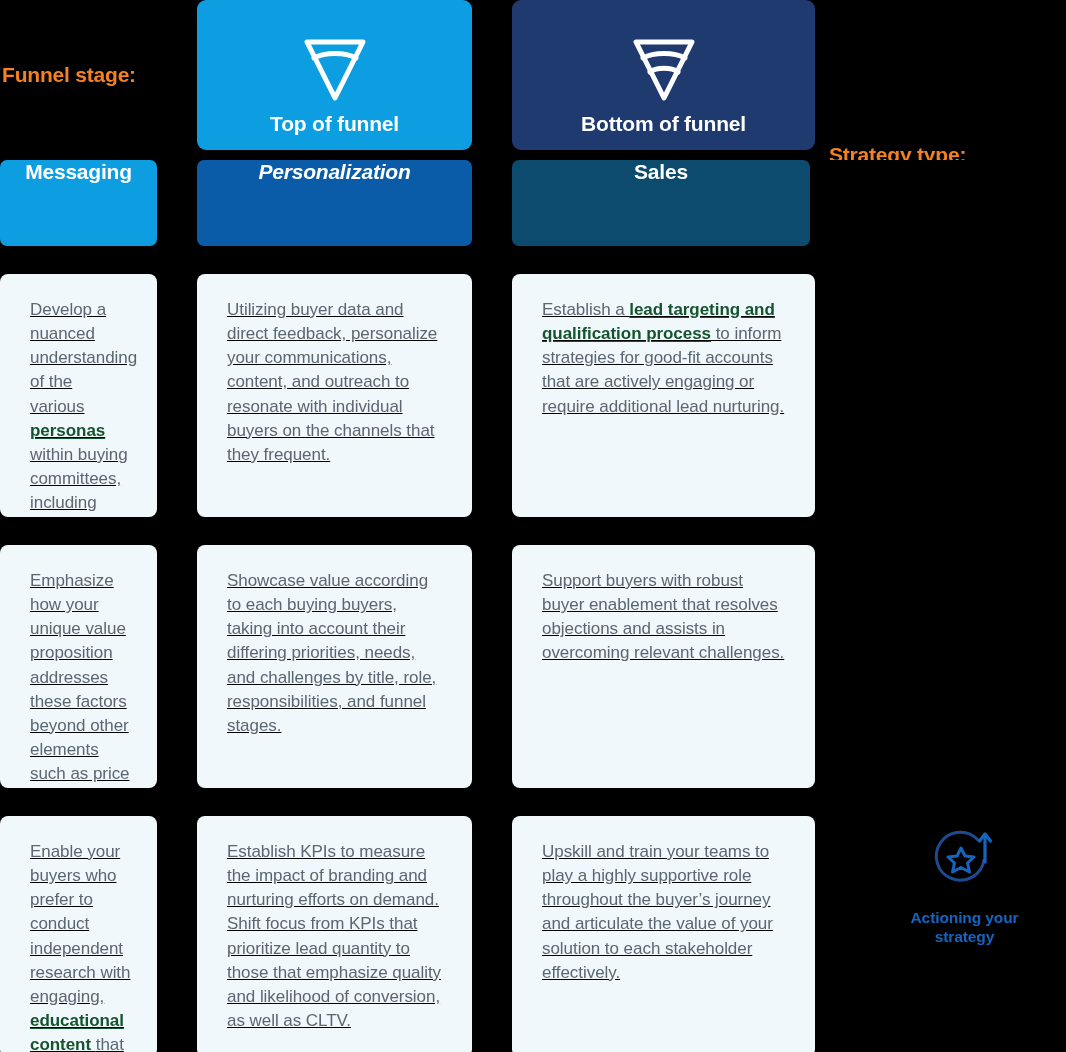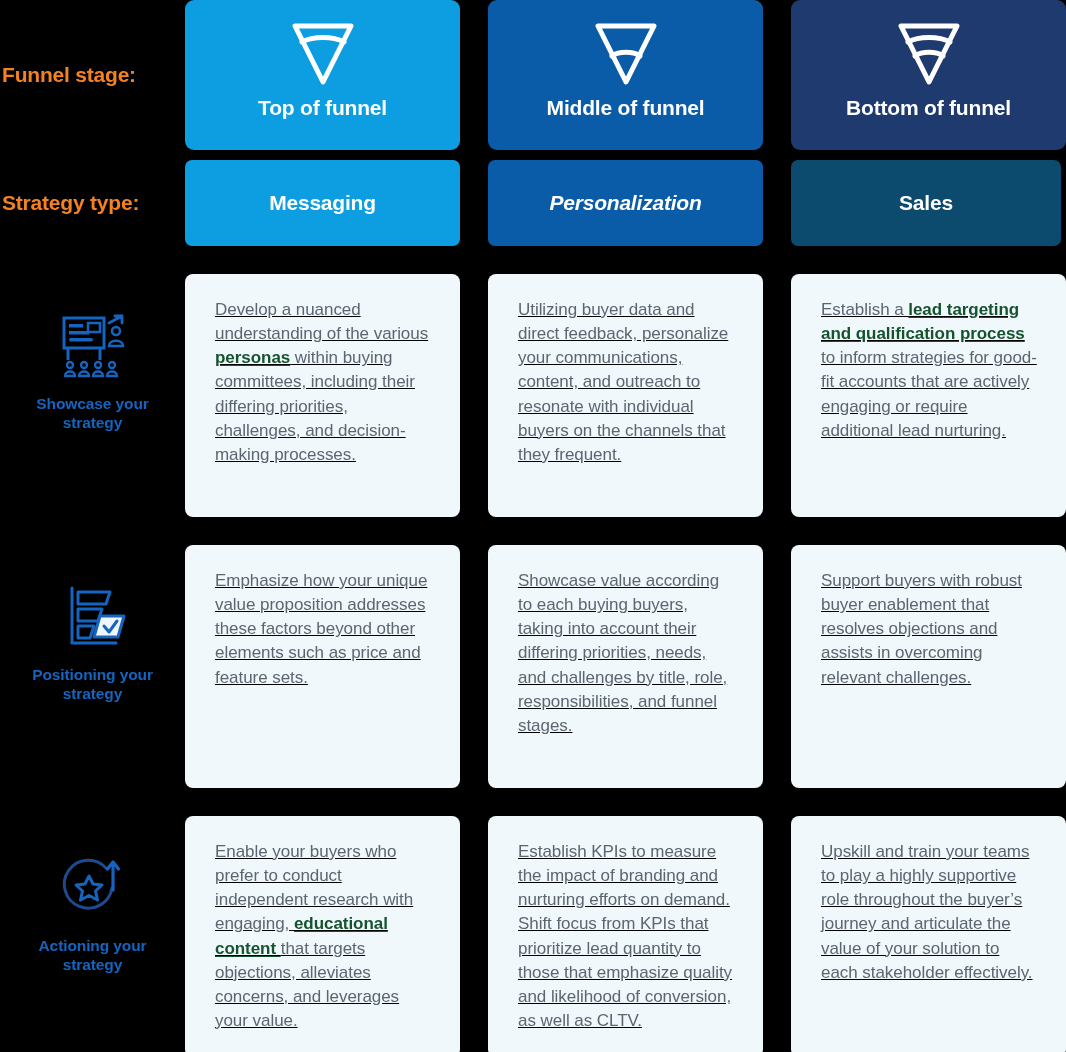--- a/index.html
+++ b/index.html
@@ -16,21 +16,21 @@
   }
 
   .board {
     position: relative;
     width: 1066px;
     height: 1052px;
     background: #000000;
     display: grid;
     grid-template-columns: 185px 303px 303px 275px;
     grid-template-rows: 150px 10px 86px 28px 243px 28px 243px 28px 241px;
-    column-gap: 0;
+    column-gap: 12px;
   }
 
   
   .row-label {
     display: flex;
     align-items: center;
     justify-content: flex-start;
     padding-left: 2px;
   }
   .row-label-text {
@@ -64,21 +64,21 @@
     max-width: 150px;
   }
 
   
   .stage-card {
     border-radius: 9px;
     display: flex;
     flex-direction: column;
     align-items: center;
     justify-content: flex-start;
-    padding-top: 18px;
+    padding-top: 34px;
     margin: 0 28px 0 0;
     position: relative;
   }
   .stage-card.c0 { background: #0c9ee0; margin-left: 0; }
   .stage-card.c1 { background: #0a5ca8; }
   .stage-card.c2 { background: #1e3a6e; margin-right: 0; }
 
   .funnel-icon { width: 68px; height: 72px; display: block; }
 
   .stage-title {
@@ -87,21 +87,20 @@
     font-size: 21px;
     font-weight: 700;
     letter-spacing: -0.2px;
     text-align: center;
   }
 
   
   .type-card {
     border-radius: 7px;
     display: flex;
-    align-items: center;
     justify-content: center;
     margin: 0 28px 0 0;
   }
   .type-card.c0 { background: #0c9ee0; }
   .type-card.c1 { background: #0a5ca8; font-style: italic; }
   .type-card.c2 { background: #0c4a6e; margin-right: 5px; }
 
   .type-title {
     color: #ffffff;
     font-size: 21px;
@@ -150,29 +149,20 @@
   <div class="stage-card c0">
     <span>
       <svg class="funnel-icon" viewBox="0 0 68 72" fill="none" xmlns="http://www.w3.org/2000/svg">
         <path d="M6 8 H62 L34 64 Z" stroke="#ffffff" stroke-width="5" stroke-linejoin="round"></path>
         <path d="M13 24 C24 18, 44 18, 55 24" stroke="#ffffff" stroke-width="5" stroke-linecap="round" fill="none"></path>
       </svg>
     </span>
     <span class="stage-title">Top of funnel</span>
   </div>
 
-  <div class="stage-card c1">
-    <span>
-      <svg class="funnel-icon" viewBox="0 0 68 72" fill="none" xmlns="http://www.w3.org/2000/svg">
-        <path d="M6 8 H62 L34 64 Z" stroke="#ffffff" stroke-width="5" stroke-linejoin="round"></path>
-        <path d="M20 38 C27 33, 41 33, 48 38" stroke="#ffffff" stroke-width="5" stroke-linecap="round" fill="none"></path>
-      </svg>
-    </span>
-    <span class="stage-title">Middle of funnel</span>
-  </div>
 
   <div class="stage-card c2">
     <span>
       <svg class="funnel-icon" viewBox="0 0 68 72" fill="none" xmlns="http://www.w3.org/2000/svg">
         <path d="M6 8 H62 L34 64 Z" stroke="#ffffff" stroke-width="5" stroke-linejoin="round"></path>
         <path d="M13 24 C24 18, 44 18, 55 24" stroke="#ffffff" stroke-width="5" stroke-linecap="round" fill="none"></path>
         <path d="M20 38 C27 33, 41 33, 48 38" stroke="#ffffff" stroke-width="5" stroke-linecap="round" fill="none"></path>
       </svg>
     </span>
     <span class="stage-title">Bottom of funnel</span>

